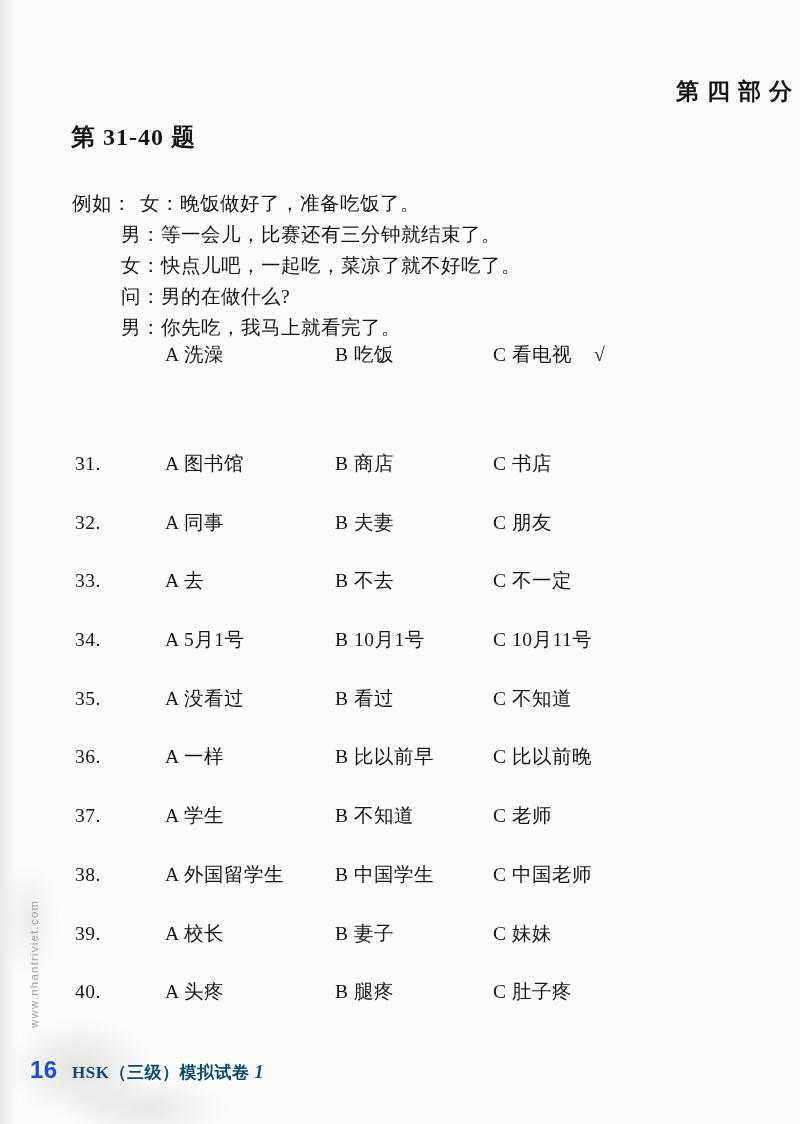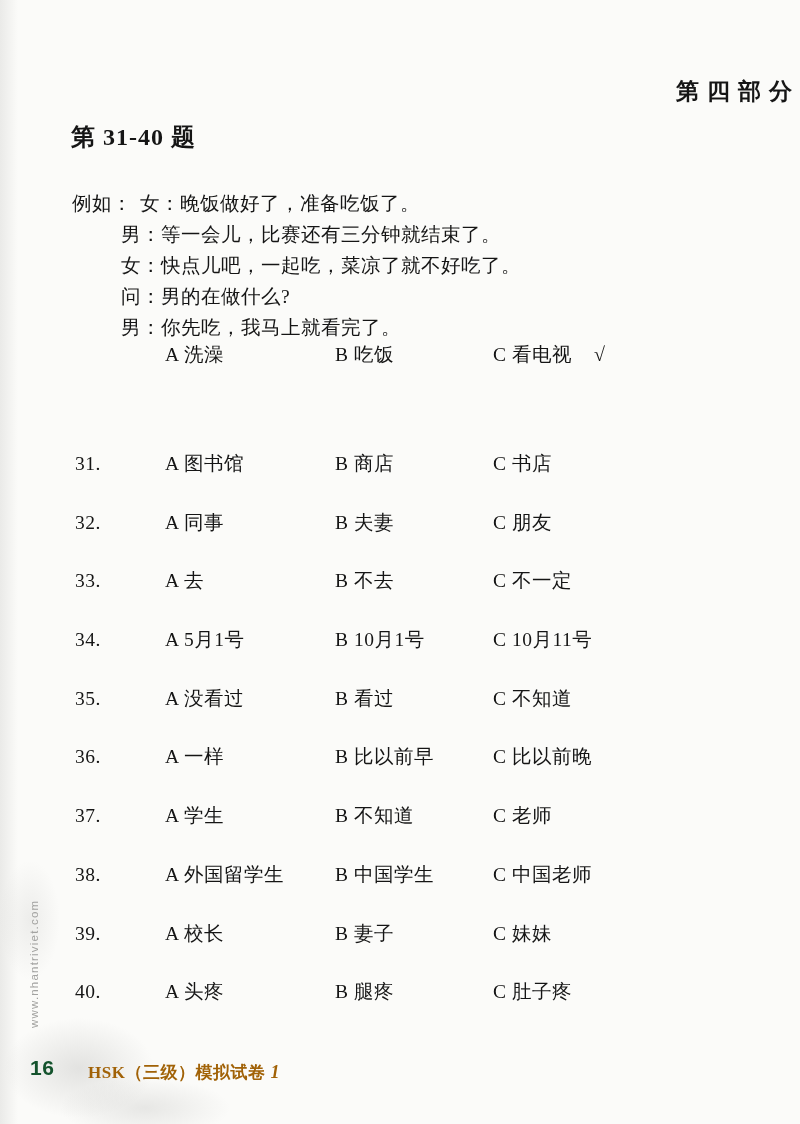--- a/index.html
+++ b/index.html
@@ -60,25 +60,25 @@
   .questions{position:absolute;top:433px;left:75px;font-size:19.5px;margin-top:20px;}
   .q-row{
     white-space:nowrap;line-height:21px;margin-bottom:37.7px;
     letter-spacing:0.5px;
   }
   .q-num{display:inline-block;width:90px;}
 
   .footer-pagenum{
     position:absolute;left:30px;top:1056px;
     font-family:"Liberation Sans","DejaVu Sans",sans-serif;
-    font-size:21px;font-weight:bold;color:#14532d;letter-spacing:0.5px;
+    font-size:24px;font-weight:bold;color:#1d4ed8;letter-spacing:0.5px;
   }
   .footer-title{
-    position:absolute;left:88px;top:1061px;
-    font-size:17px;font-weight:bold;color:#a16207;letter-spacing:0.5px;
+    position:absolute;left:72px;top:1061px;
+    font-size:17px;font-weight:bold;color:#0c4a6e;letter-spacing:0.5px;
   }
   .footer-title .vol{font-style:italic;margin-left:5px;font-size:18px;}
 </style>
 </head>
 <body>
 
 <div class="page">
 
   <div class="edge-shade"></div>
   <div class="blob blob1"></div>

